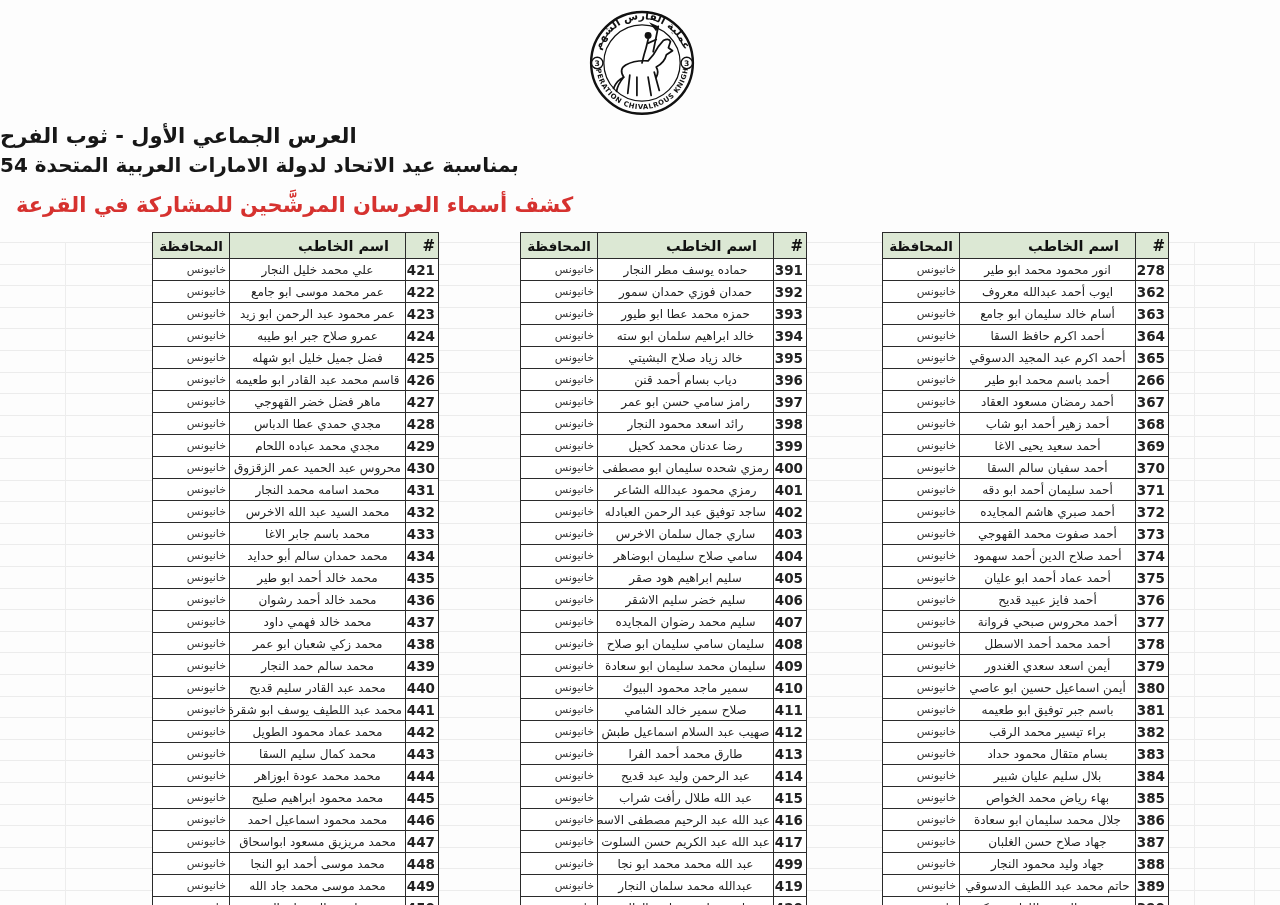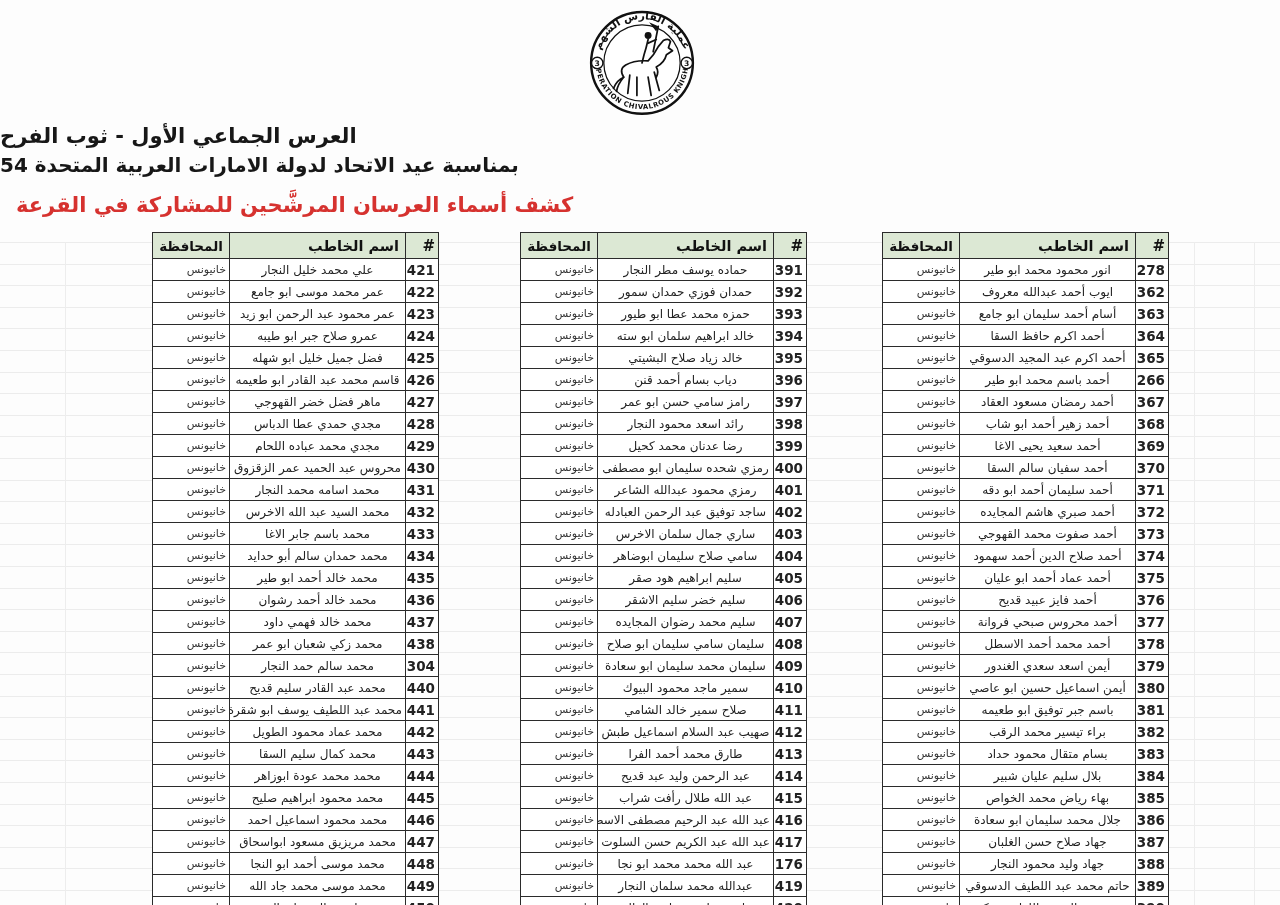--- a/index.html
+++ b/index.html
@@ -47,21 +47,21 @@
     border:1px solid #2b2b2b;
     overflow:hidden;white-space:nowrap;
     padding:0 3px;
   }
   .roster th{
     height:25px;
     background:#dce8d4;
     font-weight:bold;color:#111;
   }
   .roster th.h-num{font-size:15px;text-align:right;}
-  .roster th.h-name{font-size:14.5px;text-align:right;padding-right:6px;}
+  .roster th.h-name{font-size:14.5px;text-align:right;padding-right:16px;}
   .roster th.h-gov{font-size:13.5px;text-align:center;}
   .roster td{height:21px;}
   .roster td.c-num{font-size:13.5px;font-weight:600;text-align:center;color:#222;}
   .roster td.c-name{font-size:12px;text-align:center;color:#222;}
   .roster td.c-gov{font-size:11px;text-align:right;padding-left:6px;color:#333;}
 </style>
 </head>
 <body>
 
 <div class="page">
@@ -135,21 +135,21 @@
           <td class="c-name">انور محمود محمد ابو طير</td>
           <td class="c-gov">خانيونس</td>
         </tr>
         <tr>
           <td class="c-num">362</td>
           <td class="c-name">ايوب أحمد عبدالله معروف</td>
           <td class="c-gov">خانيونس</td>
         </tr>
         <tr>
           <td class="c-num">363</td>
-          <td class="c-name">أسام أحمد سليمان ابو جامع</td>
+          <td class="c-name">أسام خالد سليمان ابو جامع</td>
           <td class="c-gov">خانيونس</td>
         </tr>
         <tr>
           <td class="c-num">364</td>
           <td class="c-name">أحمد اكرم حافظ السقا</td>
           <td class="c-gov">خانيونس</td>
         </tr>
         <tr>
           <td class="c-num">365</td>
           <td class="c-name">أحمد اكرم عبد المجيد الدسوقي</td>
@@ -426,21 +426,21 @@
           <td class="c-num">416</td>
           <td class="c-name">عبد الله عبد الرحيم مصطفى الاسطل</td>
           <td class="c-gov">خانيونس</td>
         </tr>
         <tr>
           <td class="c-num">417</td>
           <td class="c-name">عبد الله عبد الكريم حسن السلوت</td>
           <td class="c-gov">خانيونس</td>
         </tr>
         <tr>
-          <td class="c-num">176</td>
+          <td class="c-num">499</td>
           <td class="c-name">عبد الله محمد محمد ابو نجا</td>
           <td class="c-gov">خانيونس</td>
         </tr>
         <tr>
           <td class="c-num">419</td>
           <td class="c-name">عبدالله محمد سلمان النجار</td>
           <td class="c-gov">خانيونس</td>
         </tr>
         <tr>
           <td class="c-num">420</td>
@@ -548,21 +548,21 @@
           <td class="c-num">437</td>
           <td class="c-name">محمد خالد فهمي داود</td>
           <td class="c-gov">خانيونس</td>
         </tr>
         <tr>
           <td class="c-num">438</td>
           <td class="c-name">محمد زكي شعبان ابو عمر</td>
           <td class="c-gov">خانيونس</td>
         </tr>
         <tr>
-          <td class="c-num">304</td>
+          <td class="c-num">439</td>
           <td class="c-name">محمد سالم حمد النجار</td>
           <td class="c-gov">خانيونس</td>
         </tr>
         <tr>
           <td class="c-num">440</td>
           <td class="c-name">محمد عبد القادر سليم قديح</td>
           <td class="c-gov">خانيونس</td>
         </tr>
         <tr>
           <td class="c-num">441</td>

